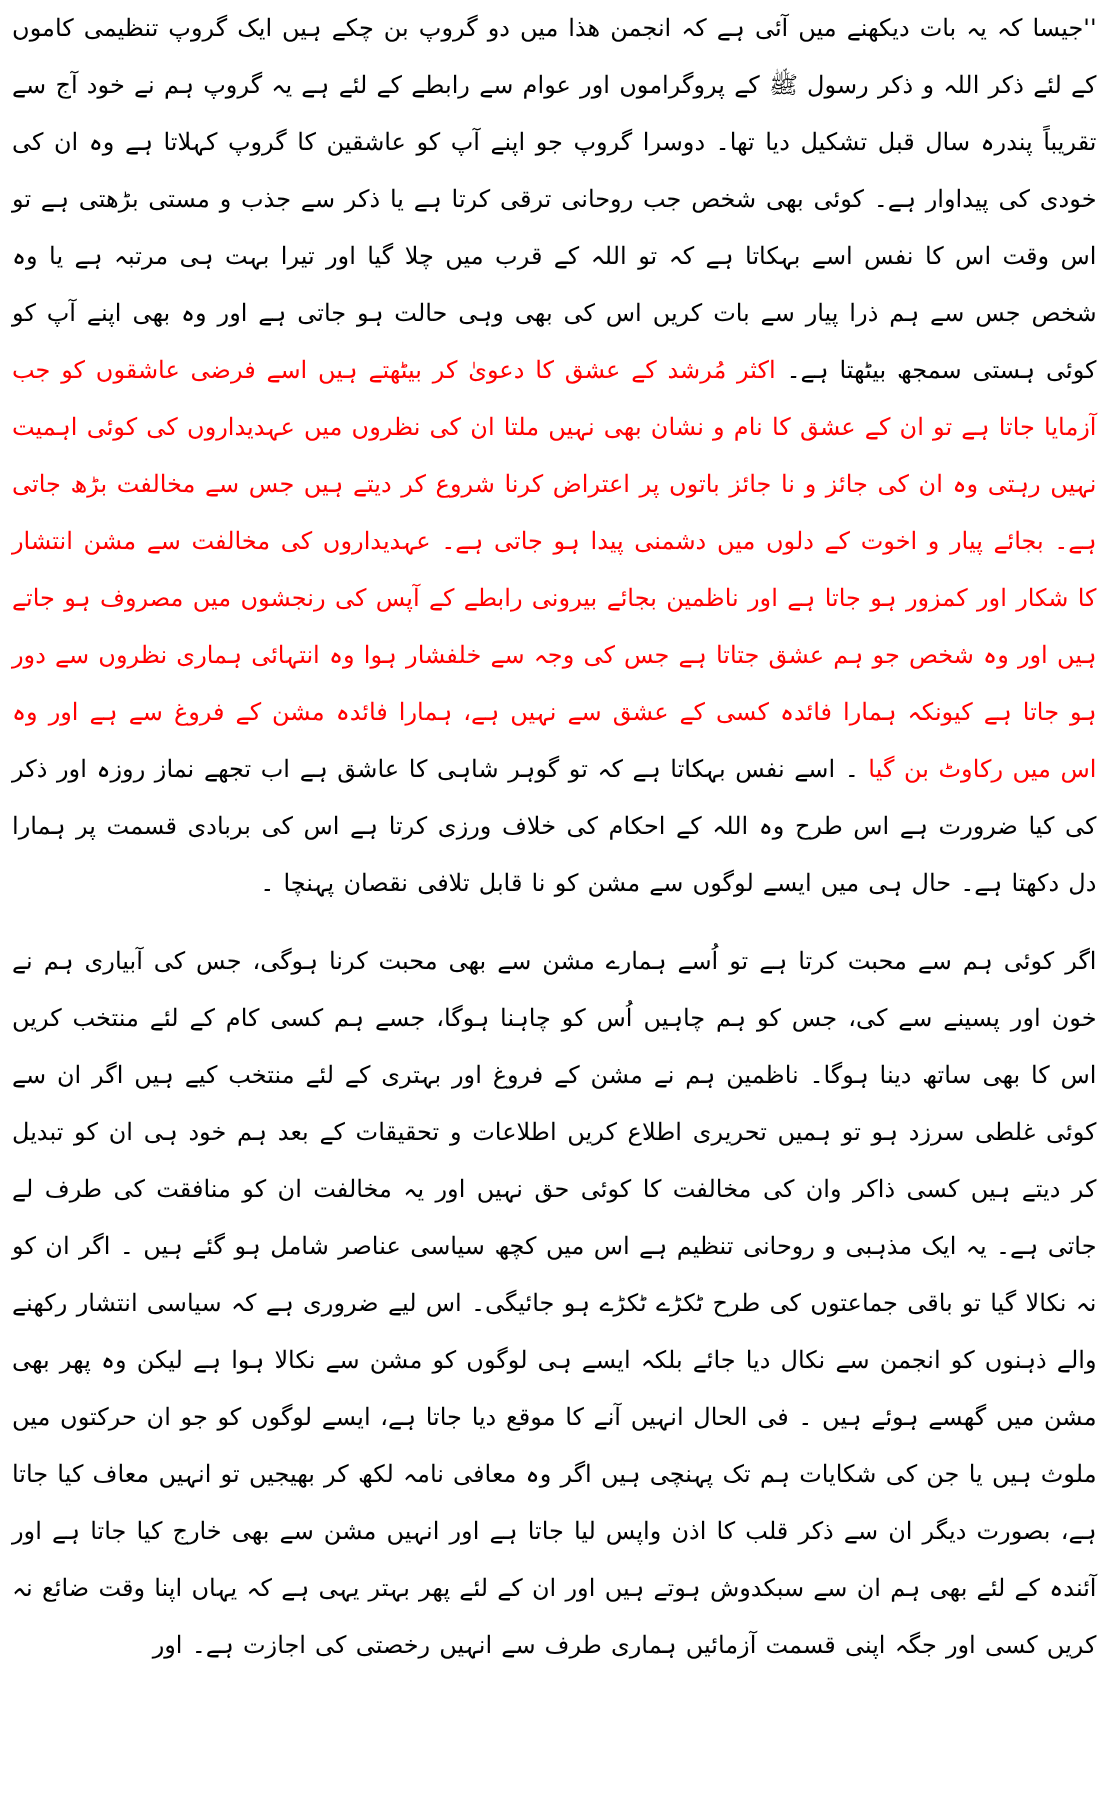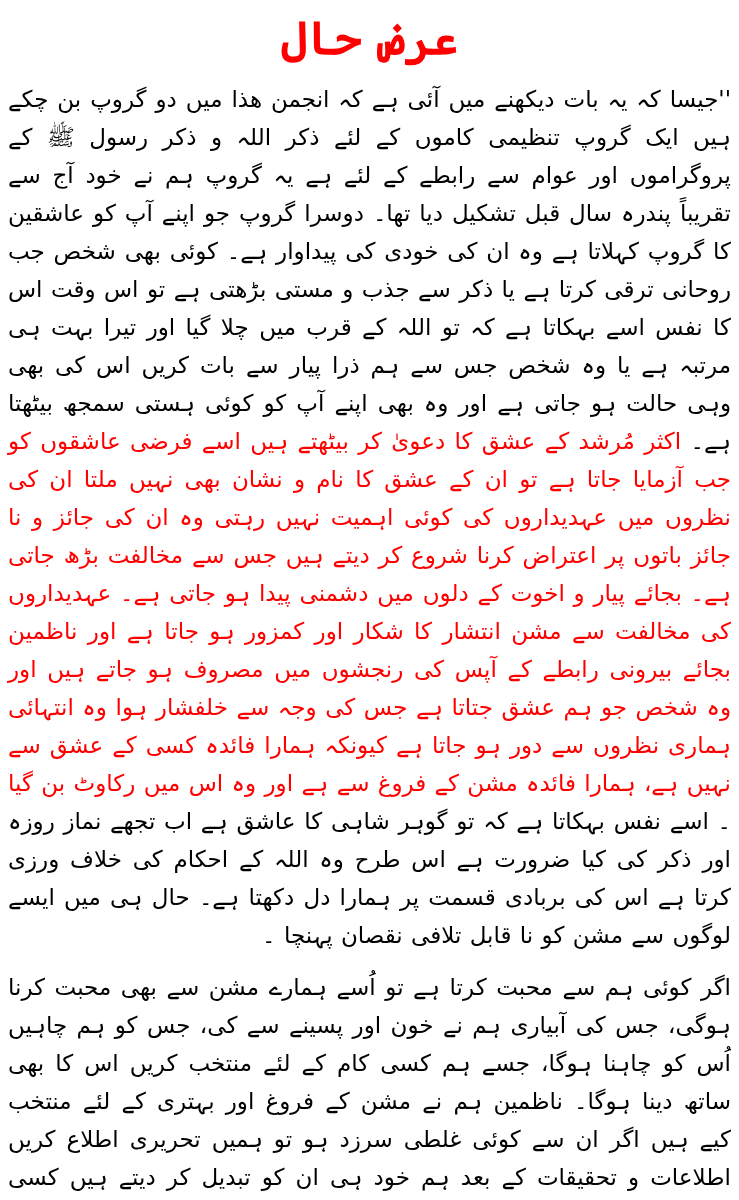--- a/index.html
+++ b/index.html
@@ -7,30 +7,29 @@
     width:739px;height:1200px;overflow:hidden;background:#ffffff;
     font-family:"DejaVu Sans","Liberation Sans",sans-serif;
   }
   .page{width:723px;height:1200px;padding:0 8px;box-sizing:content-box;}
   .doc-title{
     text-align:center;color:#FF0000;font-size:46px;font-weight:bold;
     margin:6px 0 10px 0;line-height:64px;
     font-family:"DejaVu Serif","Liberation Serif",serif;
   }
   .body-text{
-    direction:rtl;text-align:justify;font-size:23px;line-height:38px;
+    direction:rtl;text-align:justify;font-size:16px;line-height:38px;
     color:#000000;letter-spacing:0px;word-spacing:1px;
   }
   .para1{margin:0 0 14px 0;}
   .para2{margin:0;}
 </style>
 </head>
 <body>
 
 <div class="page">
 
-  <div class="doc-title">عرض حال</div>
 
   <div class="body-text para1"><span style="color: rgb(0, 0, 0);">''جیسا کہ یہ بات دیکھنے میں آئی ہے کہ انجمن ھذا میں دو گروپ بن چکے ہیں ایک گروپ تنظیمی کاموں کے لئے ذکر اللہ و ذکر رسول ﷺ کے پروگراموں اور عوام سے رابطے کے لئے ہے یہ گروپ ہم نے خود آج سے تقریباً پندرہ سال قبل تشکیل دیا تھا۔ دوسرا گروپ جو اپنے آپ کو عاشقین کا گروپ کہلاتا ہے وہ ان کی خودی کی پیداوار ہے۔ کوئی بھی شخص جب روحانی ترقی کرتا ہے یا ذکر سے جذب و مستی بڑھتی ہے تو اس وقت اس کا نفس اسے بہکاتا ہے کہ تو اللہ کے قرب میں چلا گیا اور تیرا بہت ہی مرتبہ ہے یا وہ شخص جس سے ہم ذرا پیار سے بات کریں اس کی بھی وہی حالت ہو جاتی ہے اور وہ بھی اپنے آپ کو کوئی ہستی سمجھ بیٹھتا ہے۔ </span><span style="color: rgb(255, 0, 0);">اکثر مُرشد کے عشق کا دعویٰ کر بیٹھتے ہیں اسے فرضی عاشقوں کو جب آزمایا جاتا ہے تو ان کے عشق کا نام و نشان بھی نہیں ملتا ان کی نظروں میں عہدیداروں کی کوئی اہمیت نہیں رہتی وہ ان کی جائز و نا جائز باتوں پر اعتراض کرنا شروع کر دیتے ہیں جس سے مخالفت بڑھ جاتی ہے۔ بجائے پیار و اخوت کے دلوں میں دشمنی پیدا ہو جاتی ہے۔ عہدیداروں کی مخالفت سے مشن انتشار کا شکار اور کمزور ہو جاتا ہے اور ناظمین بجائے بیرونی رابطے کے آپس کی رنجشوں میں مصروف ہو جاتے ہیں اور وہ شخص جو ہم عشق جتاتا ہے جس کی وجہ سے خلفشار ہوا وہ انتہائی ہماری نظروں سے دور ہو جاتا ہے کیونکہ ہمارا فائدہ کسی کے عشق سے نہیں ہے، ہمارا فائدہ مشن کے فروغ سے ہے اور وہ اس میں رکاوٹ بن گیا</span><span style="color: rgb(0, 0, 0);"> ۔ اسے نفس بہکاتا ہے کہ تو گوہر شاہی کا عاشق ہے اب تجھے نماز روزہ اور ذکر کی کیا ضرورت ہے اس طرح وہ اللہ کے احکام کی خلاف ورزی کرتا ہے اس کی بربادی قسمت پر ہمارا دل دکھتا ہے۔ حال ہی میں ایسے لوگوں سے مشن کو نا قابل تلافی نقصان پہنچا ۔</span></div>
 
   <div class="body-text para2"><span style="color: rgb(0, 0, 0);">اگر کوئی ہم سے محبت کرتا ہے تو اُسے ہمارے مشن سے بھی محبت کرنا ہوگی، جس کی آبیاری ہم نے خون اور پسینے سے کی، جس کو ہم چاہیں اُس کو چاہنا ہوگا، جسے ہم کسی کام کے لئے منتخب کریں اس کا بھی ساتھ دینا ہوگا۔ ناظمین ہم نے مشن کے فروغ اور بہتری کے لئے منتخب کیے ہیں اگر ان سے کوئی غلطی سرزد ہو تو ہمیں تحریری اطلاع کریں اطلاعات و تحقیقات کے بعد ہم خود ہی ان کو تبدیل کر دیتے ہیں کسی ذاکر وان کی مخالفت کا کوئی حق نہیں اور یہ مخالفت ان کو منافقت کی طرف لے جاتی ہے۔ یہ ایک مذہبی و روحانی تنظیم ہے اس میں کچھ سیاسی عناصر شامل ہو گئے ہیں ۔ اگر ان کو نہ نکالا گیا تو باقی جماعتوں کی طرح ٹکڑے ٹکڑے ہو جائیگی۔ اس لیے ضروری ہے کہ سیاسی انتشار رکھنے والے ذہنوں کو انجمن سے نکال دیا جائے بلکہ ایسے ہی لوگوں کو مشن سے نکالا ہوا ہے لیکن وہ پھر بھی مشن میں گھسے ہوئے ہیں ۔ فی الحال انہیں آنے کا موقع دیا جاتا ہے، ایسے لوگوں کو جو ان حرکتوں میں ملوث ہیں یا جن کی شکایات ہم تک پہنچی ہیں اگر وہ معافی نامہ لکھ کر بھیجیں تو انہیں معاف کیا جاتا ہے، بصورت دیگر ان سے ذکر قلب کا اذن واپس لیا جاتا ہے اور انہیں مشن سے بھی خارج کیا جاتا ہے اور آئندہ کے لئے بھی ہم ان سے سبکدوش ہوتے ہیں اور ان کے لئے پھر بہتر یہی ہے کہ یہاں اپنا وقت ضائع نہ کریں کسی اور جگہ اپنی قسمت آزمائیں ہماری طرف سے انہیں رخصتی کی اجازت ہے۔ اور </span></div>
 
 </div>
 
 </body></html>

